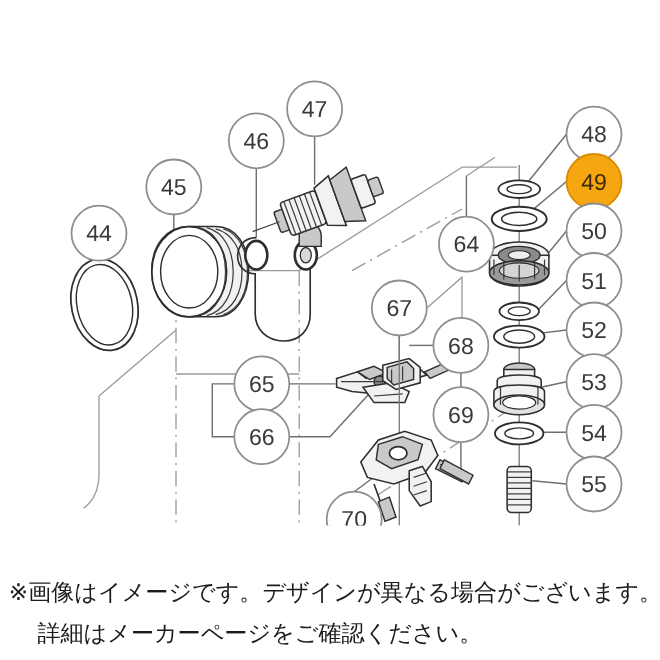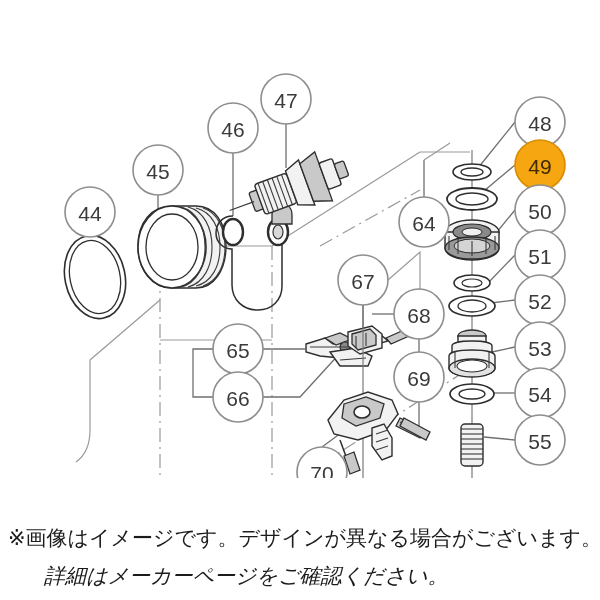--- a/index.html
+++ b/index.html
@@ -45,21 +45,21 @@
   .note-line {
     position: absolute;
     font-family: "DejaVu Sans", "Liberation Sans", sans-serif;
     font-size: 21px;
     line-height: 21px;
     color: #1b1b1b;
     white-space: nowrap;
     letter-spacing: 0px;
   }
   #note-line-1 { left: 8px; top: 50px; }
-  #note-line-2 { left: 44px; top: 88px; font-style: italic; }
+  #note-line-2 { left: 34px; top: 88px; }
 
   .callout-num {
     font-family: "Liberation Sans", "DejaVu Sans", sans-serif;
     font-size: 21px;
     fill: #3a3a3a;
     text-anchor: middle;
     dominant-baseline: central;
   }
   .callout-num-hl {
     fill: #3d2a00;

